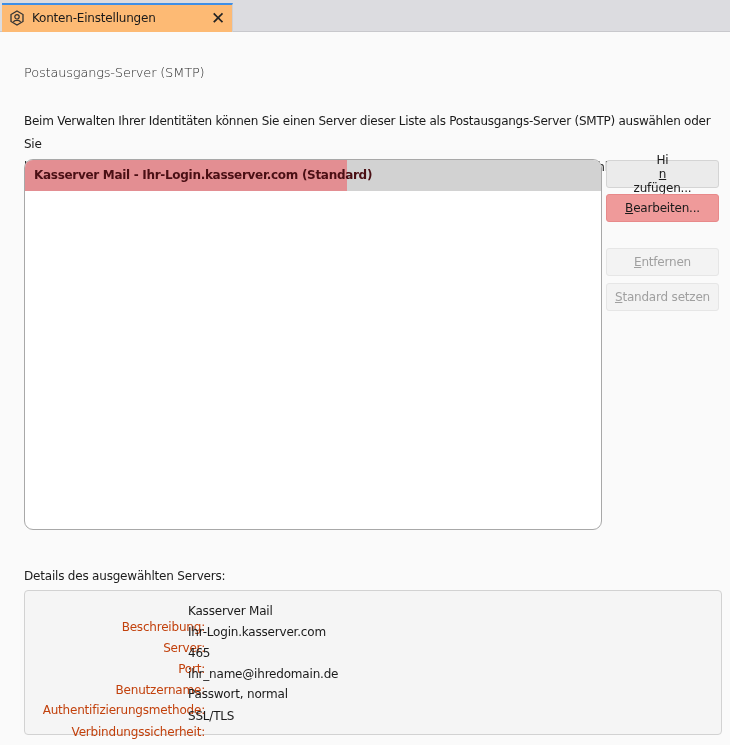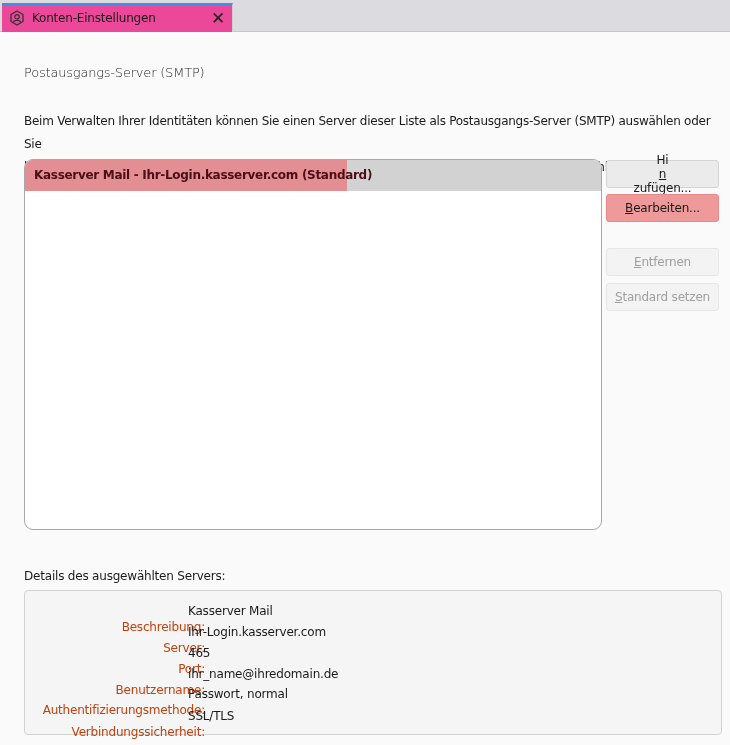--- a/index.html
+++ b/index.html
@@ -8,21 +8,21 @@
       background:#fafafa;
       font-family:"DejaVu Sans","Liberation Sans",sans-serif;
       color:#1a1a1a;
     }
     .tabbar {
       position:absolute; left:0; top:0; width:730px; height:32px;
       background:#dcdce0; border-bottom:1px solid #c8c8cc; box-sizing:border-box;
     }
     .tab {
       position:absolute; left:2px; top:3px; width:231px; height:29px;
-      background:#ec4899; box-sizing:border-box;
+      background:#fdba74; box-sizing:border-box;
       border-top:2px solid #3f8fe6;
       border-right:1px solid #cfcfd3;
     }
     .tab-icon { position:absolute; left:7px; top:5px; width:16px; height:16px; }
     .tab-label {
       position:absolute; left:30px; top:6px; font-size:12px; color:#1a1a1a;
       font-family:"DejaVu Sans",sans-serif;
       letter-spacing:-0.2px;
     }
     .tab-close {

